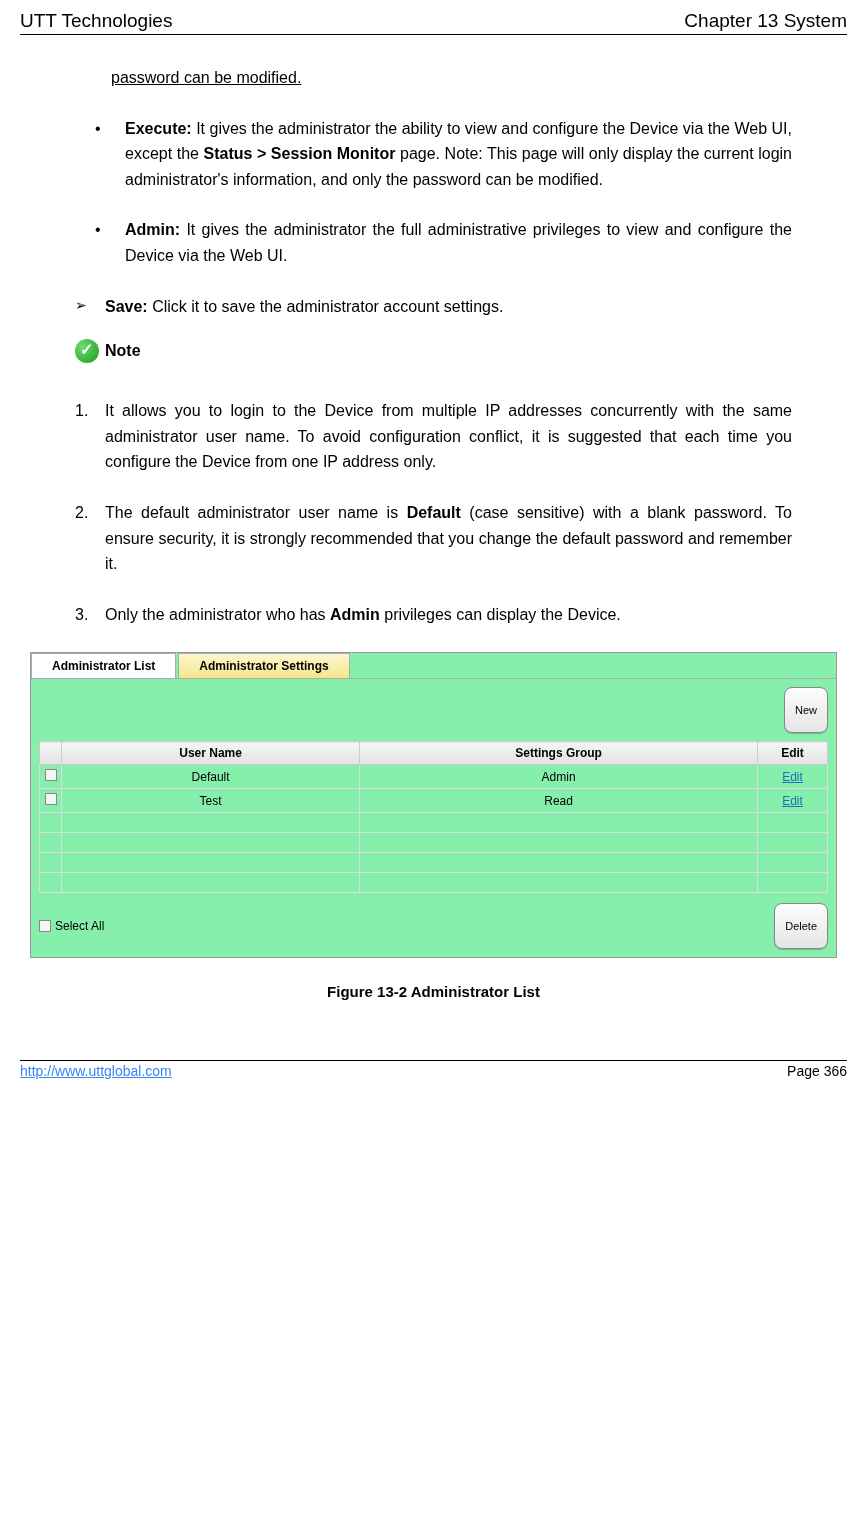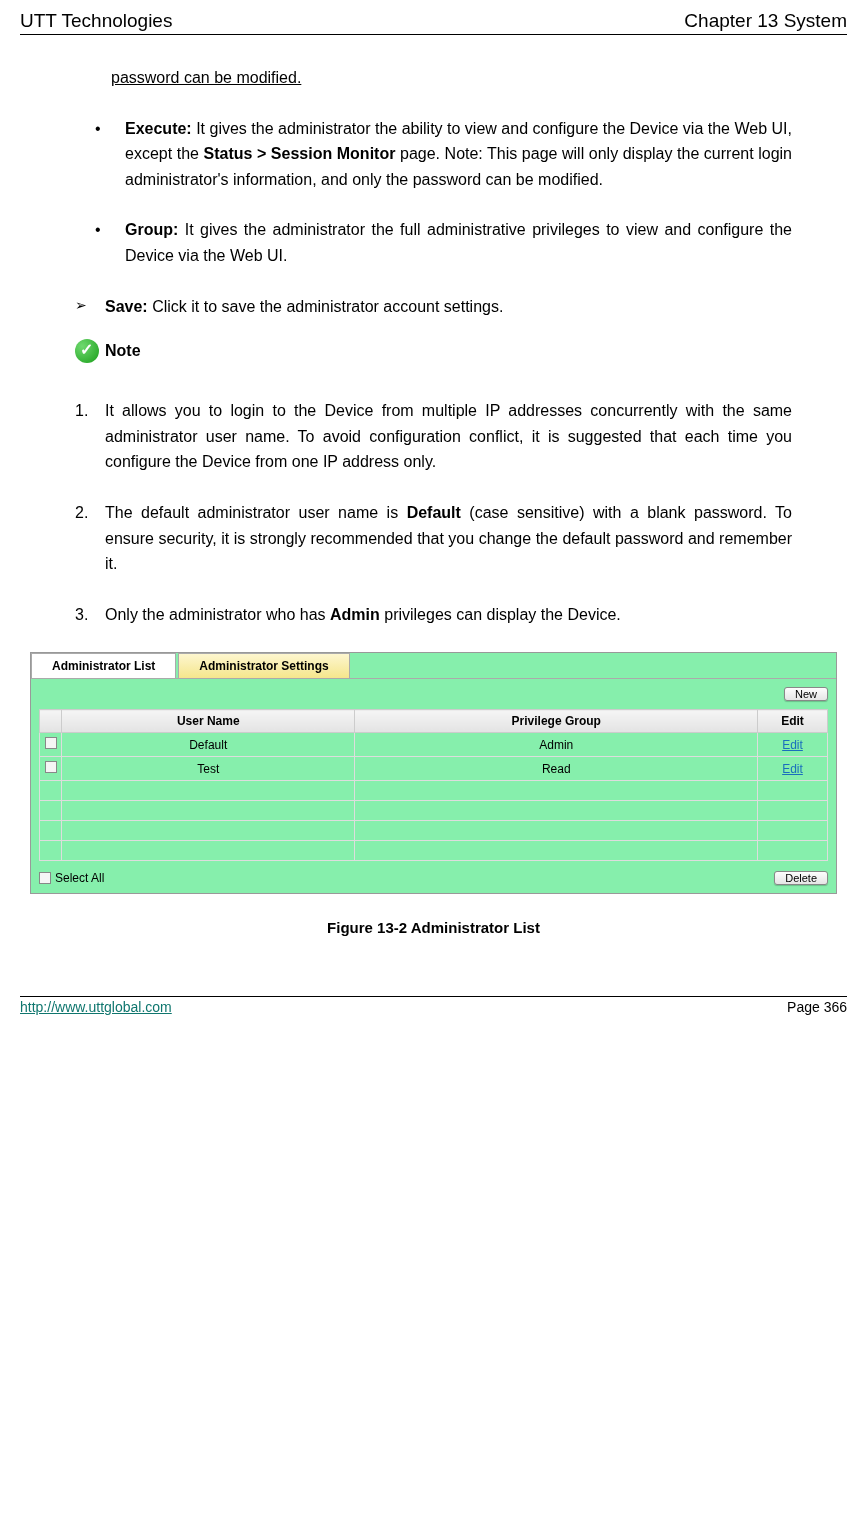--- a/index.html
+++ b/index.html
@@ -21,33 +21,33 @@
     .num-item { display: flex; margin-bottom: 25px; line-height: 1.6; text-align: justify; }
     .num-sym { width: 30px; flex-shrink: 0; }
     .num-text { flex: 1; }
     .section-heading { font-size: 24px; font-weight: bold; margin: 30px 0 30px 0; }
     .screenshot { border: 1px solid #999; margin: 0 -45px 25px -45px; background: #86efac; padding-bottom: 8px; }
     .tabs { display: flex; border-bottom: 1px solid #aaa; }
     .tab { padding: 5px 20px; font-size: 12px; border: 1px solid #aaa; border-bottom: none; margin-right: 2px; }
     .tab-active { background: #fff; font-weight: bold; }
     .tab-inactive { background: linear-gradient(#fdf6cf, #f5e68c); font-weight: bold; }
     .new-btn-row { display: flex; justify-content: flex-end; padding: 8px 8px 4px 8px; }
-    .btn { font-size: 11px; padding: 0 10px; border: 1px solid #888; border-radius: 3px; background: linear-gradient(#fdfdfd, #e5e5e5); box-shadow: 0 1px 1px rgba(0,0,0,0.2); }
+    .btn { font-size: 11px; padding: 16px 10px; border: 1px solid #888; border-radius: 8px; background: linear-gradient(#fdfdfd, #e5e5e5); box-shadow: 0 1px 1px rgba(0,0,0,0.2); }
     .admin-table { width: calc(100% - 16px); margin: 4px 8px; border-collapse: collapse; font-size: 12px; }
     .admin-table th { background: linear-gradient(#f5f5f5, #e3e3e3); border: 1px solid #ccc; padding: 4px; font-weight: bold; }
     .admin-table td { border: 1px solid #ddd; padding: 4px; text-align: center; height: 20px; }
     .admin-table th:first-child, .admin-table td:first-child { width: 22px; }
     .admin-table th:last-child, .admin-table td:last-child { width: 70px; }
     .edit-link { color: #1a6ebd; text-decoration: underline; }
     .chk { width: 12px; height: 12px; border: 1px solid #888; display: inline-block; background: #f5f5f5; }
     .bottom-row { display: flex; justify-content: space-between; align-items: center; padding: 6px 8px 0 8px; font-size: 12px; }
     .selectall { display: flex; align-items: center; gap: 4px; }
     .figure-caption { text-align: center; font-weight: bold; font-size: 15px; }
     .footer { display: flex; justify-content: space-between; border-top: 1px solid #000; padding-top: 2px; margin-top: 60px; font-size: 14px; }
-    .footer-link { color: #0f766e; text-decoration: underline; }
+    .footer-link { color: #3b82f6; text-decoration: underline; }
     b { font-weight: bold; }
   </style>
 </head>
 <body>
 
 <div class="page">
   <div class="header">
     <span>UTT Technologies</span>
     <span>Chapter 13 System</span>
   </div>
@@ -58,21 +58,21 @@
     <div class="bullet-item">
       <div class="bullet-dot">•</div>
       <div class="bullet-text">
         <b>Execute:</b><span> It gives the administrator the ability to view and configure the Device via the Web UI, except the </span><b>Status &gt; Session Monitor</b><span> page. Note: This page will only display the current login administrator's information, and only the password can be modified.</span>
       </div>
     </div>
 
     <div class="bullet-item">
       <div class="bullet-dot">•</div>
       <div class="bullet-text">
-        <b>Group:</b><span> It gives the administrator the full administrative privileges to view and configure the Device via the Web UI.</span>
+        <b>Admin:</b><span> It gives the administrator the full administrative privileges to view and configure the Device via the Web UI.</span>
       </div>
     </div>
 
     <div class="arrow-item">
       <div class="arrow-sym">➢</div>
       <div>
         <b>Save:</b><span> Click it to save the administrator account settings.</span>
       </div>
     </div>
 
@@ -107,21 +107,21 @@
         <div class="tab tab-inactive">Administrator Settings</div>
       </div>
       <div class="new-btn-row">
         <div class="btn">New</div>
       </div>
       <table class="admin-table">
         <tbody>
             <tr>
           <th></th>
           <th>User Name</th>
-          <th>Privilege Group</th>
+          <th>Settings Group</th>
           <th>Edit</th>
         </tr>
         <tr>
           <td><span class="chk"></span></td>
           <td>Default</td>
           <td>Admin</td>
           <td><span class="edit-link">Edit</span></td>
         </tr>
         <tr>
           <td><span class="chk"></span></td>

